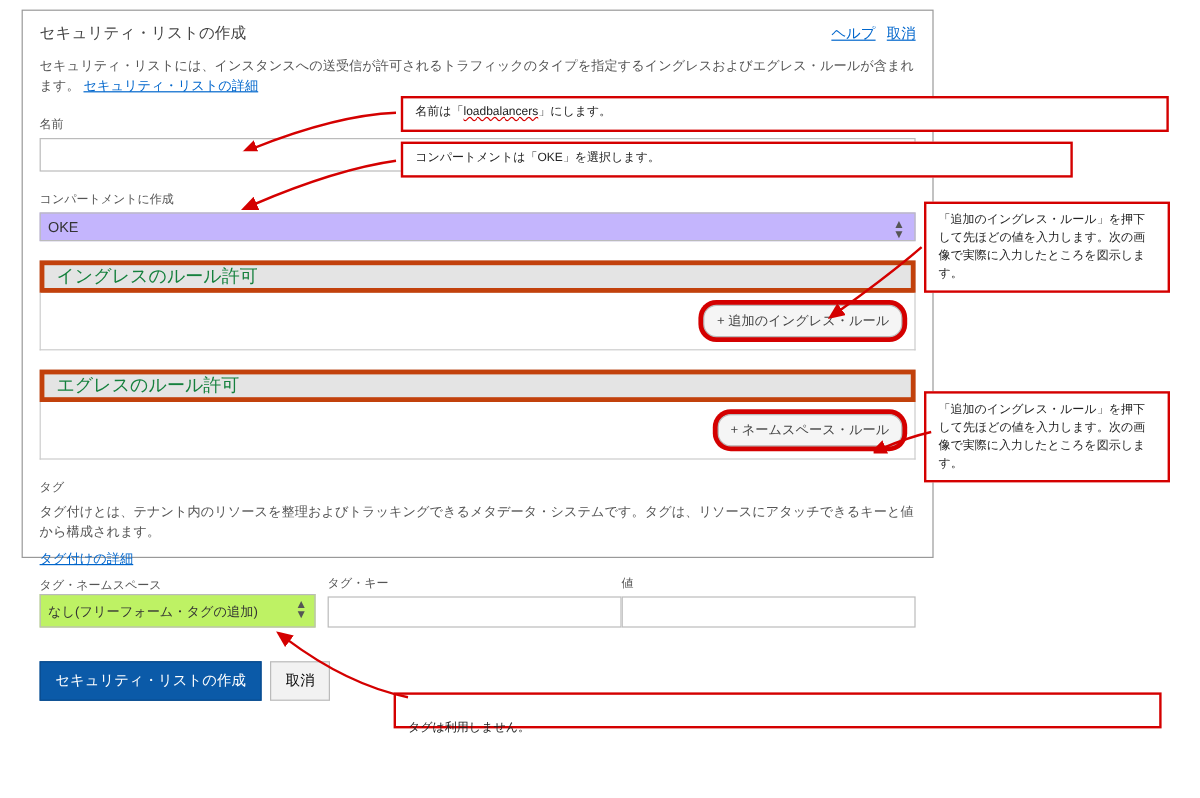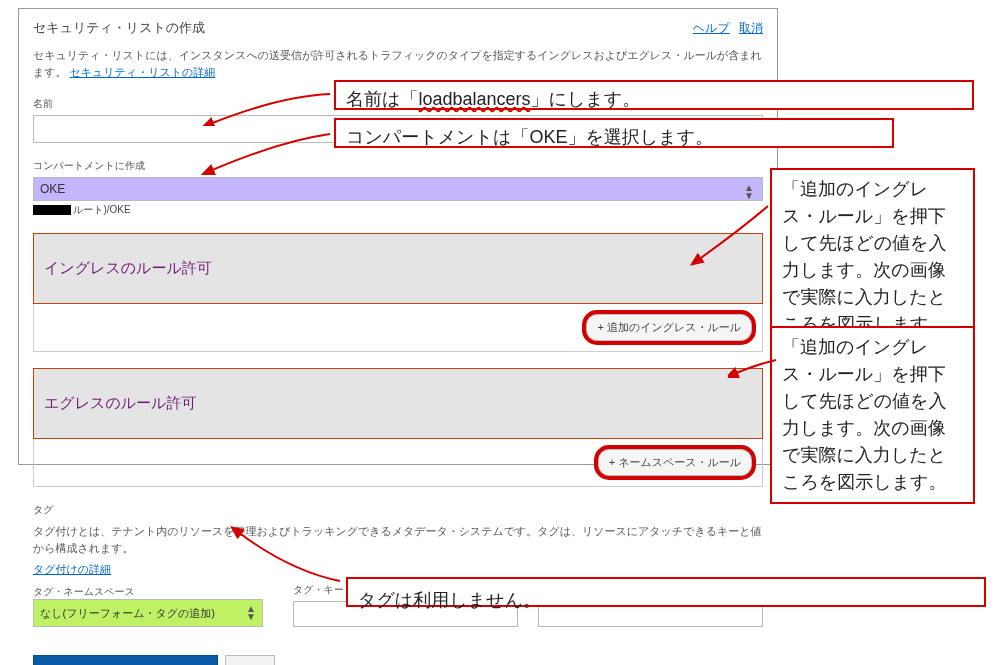--- a/index.html
+++ b/index.html
@@ -51,24 +51,24 @@
     position: relative;
   }
   .select-caret {
     position: absolute; right: 8px; top: 6px; font-size: 10px; color: #555;
     line-height: 8px;
   }
   .crumb { font-size: 10px; color: #444; margin-top: 2px;}
   .crumb .blk { display:inline-block; width:38px; height:10px; background:#000; vertical-align:middle; margin-right:2px;}
   .section-bar {
     background: #e4e4e4;
-    border: 1px solid #c2410c;
-    padding: 25px 10px;
+    border: 4px solid #c2410c;
+    padding: 0 10px;
     font-size: 15px;
-    color: #701a75;
+    color: #15803d;
     margin-top: 16px;
   }
   .section-body {
     border: 1px solid #ccc; border-top: none;
     padding: 10px;
     display:flex; justify-content:flex-end;
   }
   .add-btn {
     border: 1px solid #bbb;
     background: #f5f5f5;
@@ -76,21 +76,20 @@
     font-size: 11px;
     color: #444;
     cursor: pointer;
   }
   .red-outline {
     box-shadow: 0 0 0 4px #d40000;
     border-radius: 11px;
   }
   .tag-row {
     display: flex;
-    gap: 20px;
     margin-top: 6px;
     align-items: flex-end;
   }
   .tag-col { flex: 1; }
   .tag-col .field-label { margin-top: 0; }
   .ns-select {
     border: 1px solid #bbb;
     padding: 5px 6px;
     font-size: 11px;
     background: #bef264;
@@ -114,21 +113,21 @@
     font-size: 12px;
     cursor: pointer;
     margin-left: 4px;
   }
   
   .callout {
     position: absolute;
     background: #fff;
     border: 2px solid #d40000;
     padding: 6px 10px;
-    font-size: 18px;
+    font-size: 10px;
     color: #222;
     line-height: 1.5;
   }
   .callout .wavy { text-decoration: underline wavy #d40000; }
   .arrow {
     position: absolute;
     pointer-events: none;
   }
   .link-blue { color:#0066cc; text-decoration: underline; cursor:pointer; }
 </style>
@@ -150,23 +149,20 @@
     <a class="link-blue">セキュリティ・リストの詳細</a>
   </div>
 
   <label class="field-label">名前</label>
   <input class="text-input" type="text" value="" style="">
 
   <label class="field-label">コンパートメントに作成</label>
   <div class="select-box">
     <span>OKE</span>
     <span class="select-caret">▲<br>▼</span>
-  </div>
-  <div class="crumb">
-    <span class="blk"></span><span>ルート)/OKE</span>
   </div>
 
   <div class="section-bar">イングレスのルール許可</div>
   <div class="section-body">
     <button class="add-btn red-outline">+ 追加のイングレス・ルール</button>
   </div>
 
   <div class="section-bar">エグレスのルール許可</div>
   <div class="section-body">
     <button class="add-btn red-outline">+ ネームスペース・ルール</button>
@@ -201,21 +197,21 @@
     <button class="sec-btn">取消</button>
   </div>
 </div>
 
 <div class="callout" style="left:334px; top:80px; width:640px; height:30px; padding-top:4px">
   <span>名前は「</span><span class="wavy">loadbalancers</span><span>」にします。</span>
 </div>
 <div class="callout" style="left:334px; top:118px; width:560px; height:30px; padding-top:4px">コンパートメントは「OKE」を選択します。</div>
 <div class="callout" style="left:770px; top:168px; width:205px;">「追加のイングレス・ルール」を押下して先ほどの値を入力します。次の画像で実際に入力したところを図示します。</div>
 <div class="callout" style="left:770px; top:326px; width:205px;">「追加のイングレス・ルール」を押下して先ほどの値を入力します。次の画像で実際に入力したところを図示します。</div>
-<div class="callout" style="left:346px; top:577px; width:640px; height:30px; padding-top:8px">タグは利用しません。</div>
+<div class="callout" style="left:328px; top:577px; width:640px; height:30px; padding-top:20px">タグは利用しません。</div>
 
 <svg class="arrow" style="left:200px; top:86px; width:140px; height:40px">
   <defs>
       <marker id="ah1" markerWidth="8" markerHeight="8" refX="2" refY="3" orient="auto">
         <path d="M0,0 L0,6 L7,3 z" fill="#d40000"></path>
       </marker>
     </defs>
   <path d="M130,8 Q80,10 10,38" stroke="#d40000" stroke-width="2" fill="none" marker-end="url(#ah1)"></path>
 </svg>
 <svg class="arrow" style="left:200px; top:126px; width:140px; height:50px">

